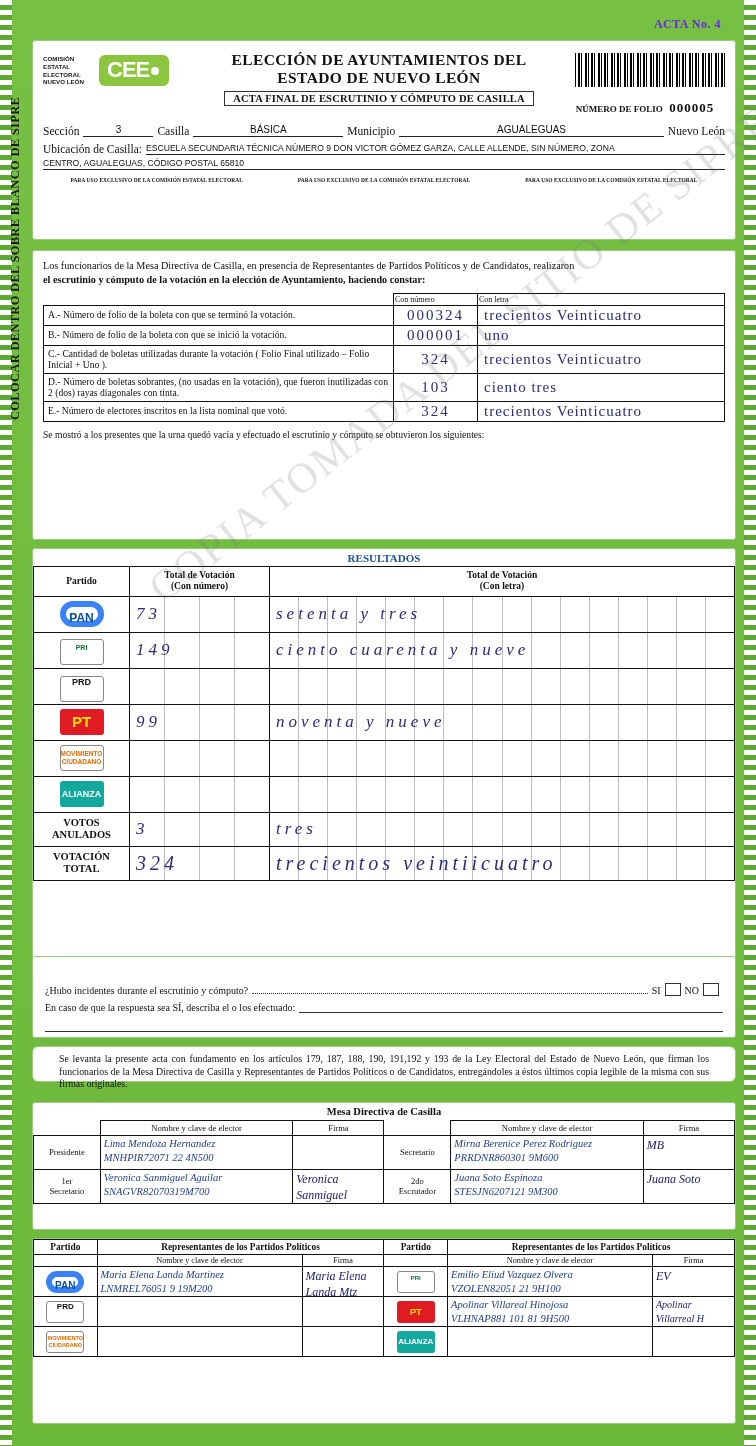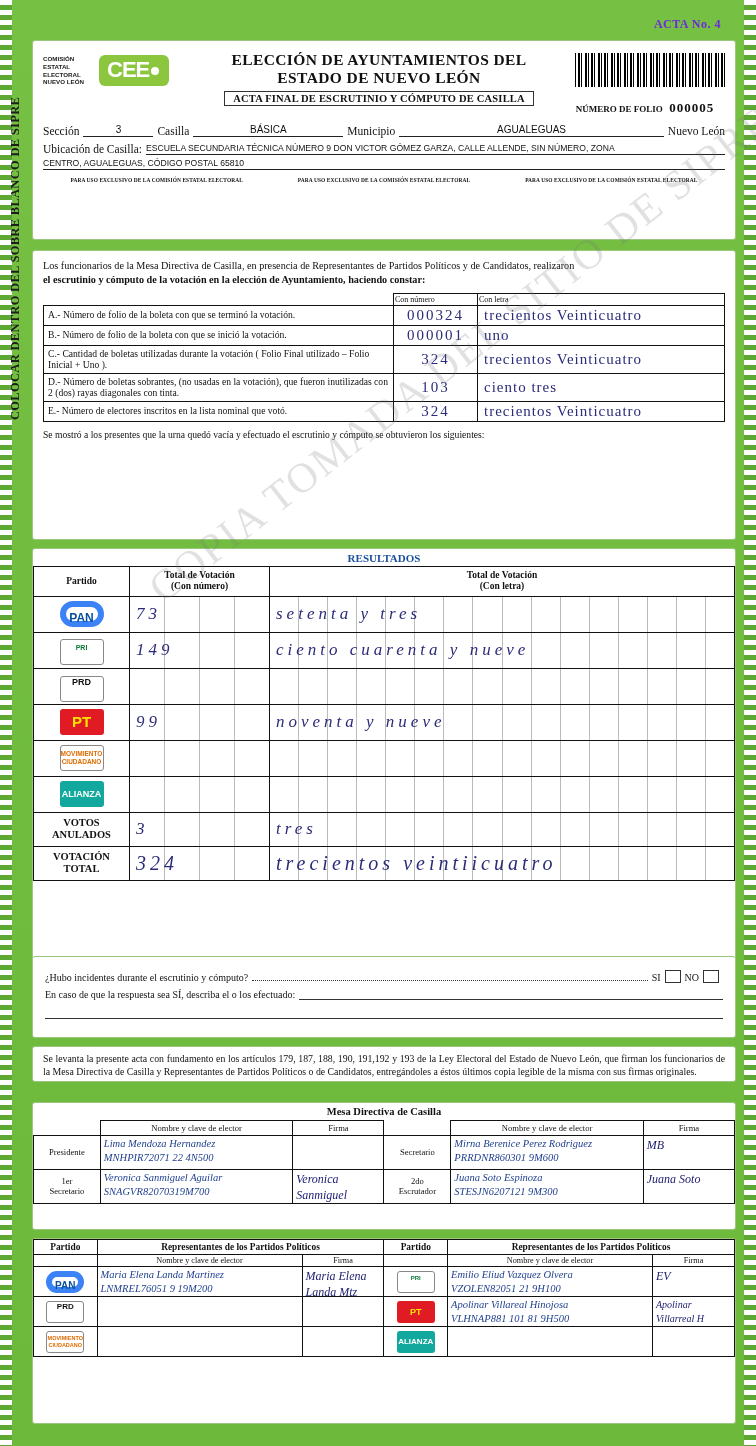--- a/index.html
+++ b/index.html
@@ -163,30 +163,30 @@
            font-family:"Liberation Sans", sans-serif; font-weight:bold;
            font-size:11px; color:#fff; line-height:26px; text-align:center;}
   .pan { background:#fff; border:6px solid #3b82f6; color:#0a4f9e; border-radius:13px; font-size:12px; line-height:22px;}
   .pri { background:#fff; border:1px solid #888; color:#0a7a34; font-size:7px; line-height:9px; padding-top:3px;}
   .prd { background:#fff; border:1px solid #888; color:#111; font-size:9px; line-height:10px;}
   .pt  { background:#e01b24; color:#ffe300; font-size:15px; line-height:26px;}
   .mc  { background:#fff; border:1px solid #888; color:#e06c00; font-size:6.5px; line-height:8px; padding-top:4px;}
   .alz { background:#13a89e; color:#fff; font-size:9px; line-height:26px;}
 
   
-  #incidentes-sheet { top:956px; height:82px; padding:13px 12px; }
+  #incidentes-sheet { top:956px; height:82px; padding:26px 12px; }
   .inc-line { font-size:10px; display:flex; align-items:flex-end; }
   .dots { flex:1; border-bottom:1px dotted #333; margin:0 4px 2px 4px; }
   .chk { display:inline-block; width:16px; height:13px; border:1px solid #333; margin:0 4px; vertical-align:-2px;}
   .inc-line2 { font-size:10px; margin-top:6px; display:flex; align-items:flex-end;}
   .blank { flex:1; border-bottom:1px solid #333; margin-left:4px; height:11px;}
   .blank-row { border-bottom:1px solid #333; height:13px; margin-top:6px;}
 
   
-  #cierre-sheet { top:1046px; height:36px; padding:6px 10px; }
+  #cierre-sheet { top:1046px; height:36px; padding:6px 26px;border-radius:6px; }
   .cierre { font-size:9.8px; line-height:1.3; text-align:justify; }
 
   
   #mesa-sheet { top:1102px; height:128px; padding:0; }
   .mesa-title { text-align:center; font-weight:bold; font-size:10.5px; padding:3px 0 3px 0;}
   .mesa-tbl { width:100%; border-collapse:collapse; }
   .mesa-tbl td { border:1px solid #111; font-size:8.6px; }
   .mesa-tbl .hcol { text-align:center; font-size:8.6px; padding:2px; }
   .rolecol { width:66px; text-align:center; font-size:9.5px; line-height:1.1; padding:2px;}
   .namecell { width:190px; height:34px; position:relative; }

